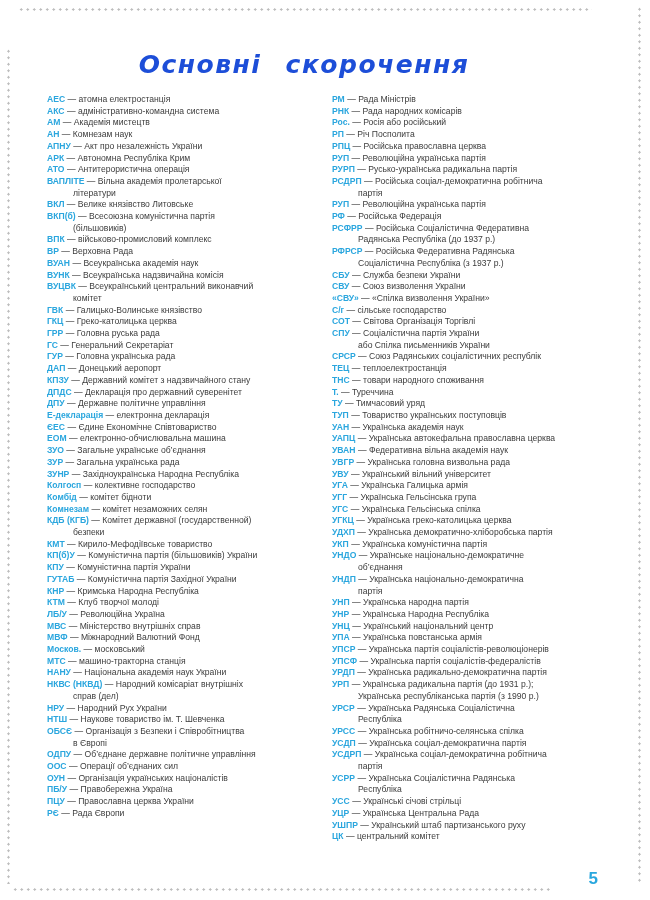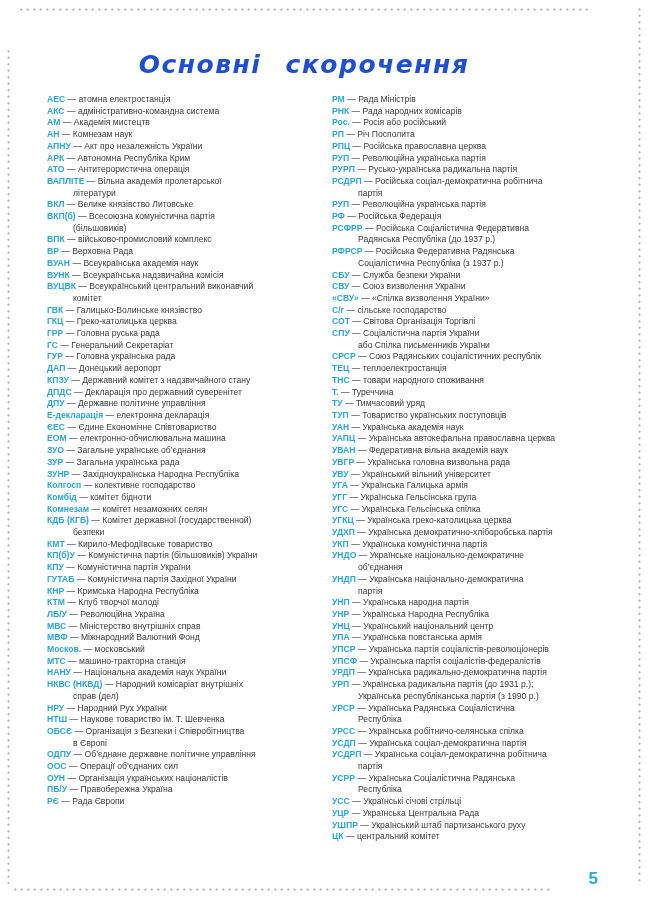--- a/index.html
+++ b/index.html
@@ -138,20 +138,21 @@
         <div class="entry"><span class="abbr">НКВС (НКВД)</span> — <span class="def">Народний комісаріат внутрішніх
 справ (дел)</span></div>
         <div class="entry"><span class="abbr">НРУ</span> — <span class="def">Народний Рух України</span></div>
         <div class="entry"><span class="abbr">НТШ</span> — <span class="def">Наукове товариство ім. Т. Шевченка</span></div>
         <div class="entry"><span class="abbr">ОБСЄ</span> — <span class="def">Організація з Безпеки і Співробітництва
 в Європі</span></div>
         <div class="entry"><span class="abbr">ОДПУ</span> — <span class="def">Об’єднане державне політичне управління</span></div>
         <div class="entry"><span class="abbr">ООС</span> — <span class="def">Операції об’єднаних сил</span></div>
         <div class="entry"><span class="abbr">ОУН</span> — <span class="def">Організація українських націоналістів</span></div>
         <div class="entry"><span class="abbr">ПБ/У</span> — <span class="def">Правобережна Україна</span></div>
+        <div class="entry"><span class="abbr">ПЦУ</span> — <span class="def">Православна церква України</span></div>
         <div class="entry"><span class="abbr">РЄ</span> — <span class="def">Рада Європи</span></div>
       </div>
     <div class="col" id="col-right">
         <div class="entry"><span class="abbr">РМ</span> — <span class="def">Рада Міністрів</span></div>
         <div class="entry"><span class="abbr">РНК</span> — <span class="def">Рада народних комісарів</span></div>
         <div class="entry"><span class="abbr italic">Рос.</span> — <span class="def">Росія або російський</span></div>
         <div class="entry"><span class="abbr">РП</span> — <span class="def">Річ Посполита</span></div>
         <div class="entry"><span class="abbr">РПЦ</span> — <span class="def">Російська православна церква</span></div>
         <div class="entry"><span class="abbr">РУП</span> — <span class="def">Революційна українська партія</span></div>
         <div class="entry"><span class="abbr">РУРП</span> — <span class="def">Русько-українська радикальна партія</span></div>

